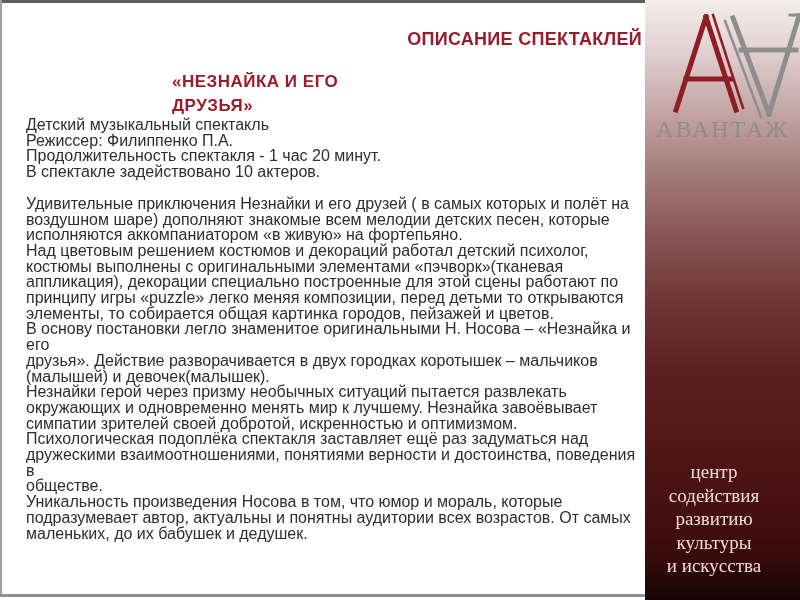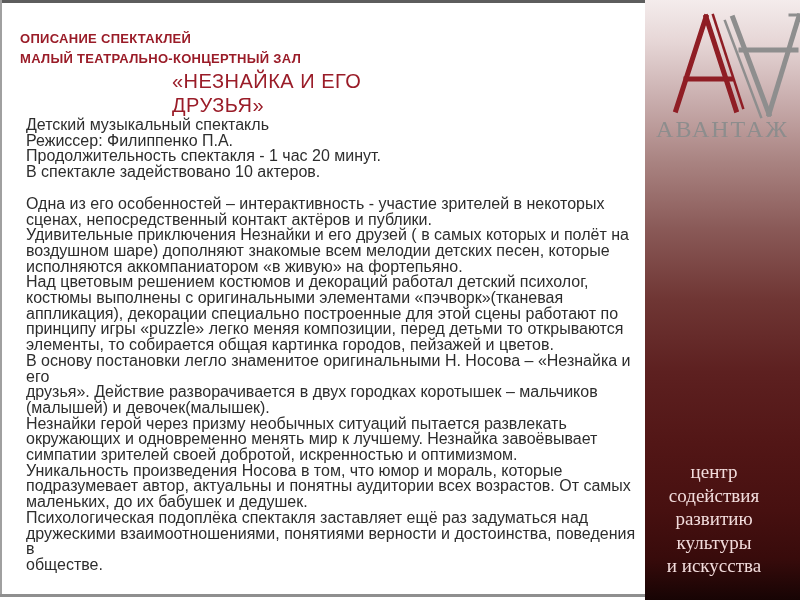--- a/index.html
+++ b/index.html
@@ -13,33 +13,33 @@
   }
   
   .border-top    { position: absolute; left: 0; top: 0;   width: 649px; height: 3px; background: #5d5d5d; }
   .border-left   { position: absolute; left: 0; top: 0;   width: 2px;   height: 597px; background: #a0a0a0; }
   .border-bottom { position: absolute; left: 0; top: 594px; width: 649px; height: 3px; background: #8f8f8f; }
 
   
   .title-small {
     position: absolute;
     left: 20px; top: 29px; width: 622px;
-    text-align: left;
+    text-align: right;
     color: #9a1c28;
     font-weight: bold;
-    font-size: 13px;
+    font-size: 18px;
     line-height: 20px;
     letter-spacing: 0.3px;
   }
   .title-large {
     position: absolute;
     left: 172px; top: 70px; width: 430px;
     color: #9a1c28;
-    font-weight: normal;
-    font-size: 20px;
+    font-weight: bold;
+    font-size: 17px;
     line-height: 23.5px;
     letter-spacing: 0.5px;
     white-space: pre-line;
   }
 
   
   .body-text {
     position: absolute;
     left: 26px; top: 117px; width: 615px;
     color: #2d2d2d;
@@ -91,53 +91,50 @@
 <body>
 
 <div class="slide">
 
   <div class="border-top"></div>
   <div class="border-left"></div>
   <div class="border-bottom"></div>
 
   <div class="title-small">
     <div>ОПИСАНИЕ СПЕКТАКЛЕЙ</div>
-    <div>МАЛЫЙ ТЕАТРАЛЬНО-КОНЦЕРТНЫЙ ЗАЛ</div>
   </div>
 
   <div class="title-large">«НЕЗНАЙКА И ЕГО
 ДРУЗЬЯ»</div>
 
   <div class="body-text">
     <p>Детский музыкальный спектакль
 Режиссер: Филиппенко П.А.
 Продолжительность спектакля - 1 час 20 минут.
 В спектакле задействовано 10 актеров.</p>
-    <p>Одна из его особенностей – интерактивность - участие зрителей в некоторых
-сценах, непосредственный контакт актёров и публики.</p>
     <p>Удивительные приключения Незнайки и его друзей ( в самых которых и полёт на
 воздушном шаре) дополняют знакомые всем мелодии детских песен, которые
 исполняются аккомпаниатором «в живую» на фортепьяно.</p>
     <p>Над цветовым решением костюмов и декораций работал детский психолог,
 костюмы выполнены с оригинальными элементами «пэчворк»(тканевая
 аппликация), декорации специально построенные для этой сцены работают по
 принципу игры «puzzle» легко меняя композиции, перед детьми то открываются
 элементы, то собирается общая картинка городов, пейзажей и цветов.</p>
     <p>В основу постановки легло знаменитое оригинальными Н. Носова – «Незнайка и его
 друзья». Действие разворачивается в двух городках коротышек – мальчиков
 (малышей) и девочек(малышек).</p>
     <p>Незнайки герой через призму необычных ситуаций пытается развлекать
 окружающих и одновременно менять мир к лучшему. Незнайка завоёвывает
 симпатии зрителей своей добротой, искренностью и оптимизмом.</p>
+    <p>Психологическая подоплёка спектакля заставляет ещё раз задуматься над
+дружескими взаимоотношениями, понятиями верности и достоинства, поведения в
+обществе.</p>
     <p>Уникальность произведения Носова в том, что юмор и мораль, которые
 подразумевает автор, актуальны и понятны аудитории всех возрастов. От самых
 маленьких, до их бабушек и дедушек.</p>
-    <p>Психологическая подоплёка спектакля заставляет ещё раз задуматься над
-дружескими взаимоотношениями, понятиями верности и достоинства, поведения в
-обществе.</p>
   </div>
 
   <aside class="sidebar">
     <svg class="logo-svg" width="155" height="120" viewBox="0 0 155 120">
 
       <g stroke="#8e8e8e" fill="none" stroke-linecap="square">
         <line x1="80" y1="17" x2="116" y2="113" stroke-width="2.5"></line>
         <line x1="88" y1="14" x2="124" y2="110" stroke-width="5"></line>
         <line x1="154" y1="12" x2="124" y2="110" stroke-width="5"></line>
         <line x1="96" y1="46" x2="151" y2="46" stroke-width="5"></line>

